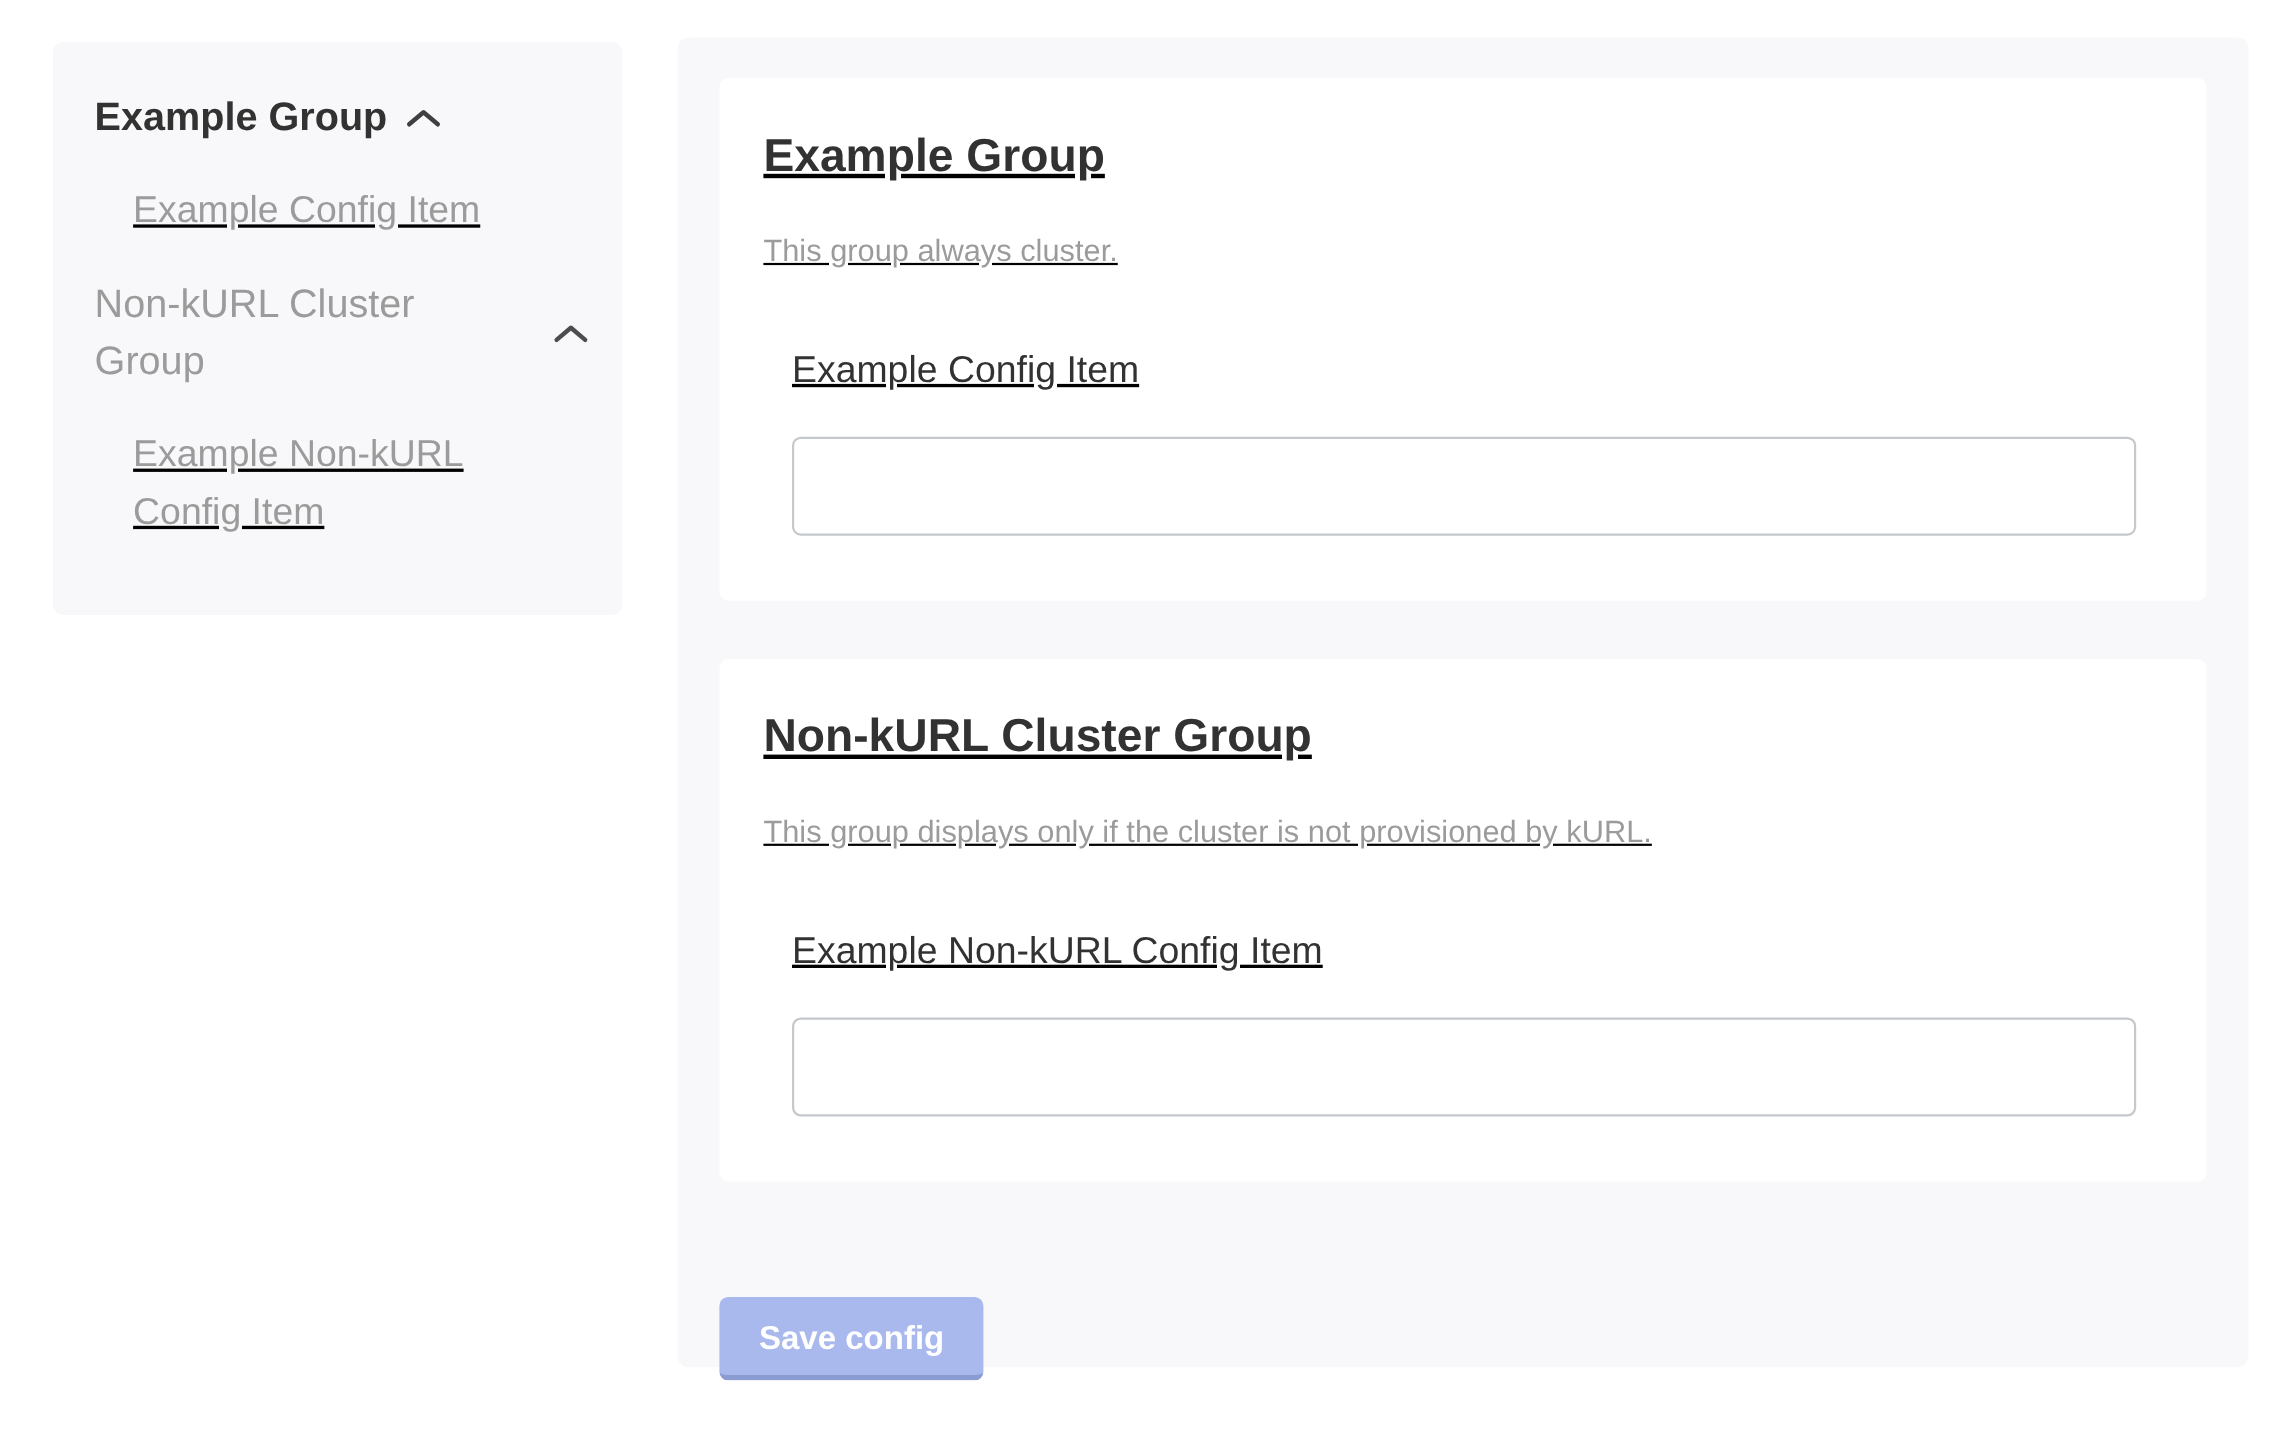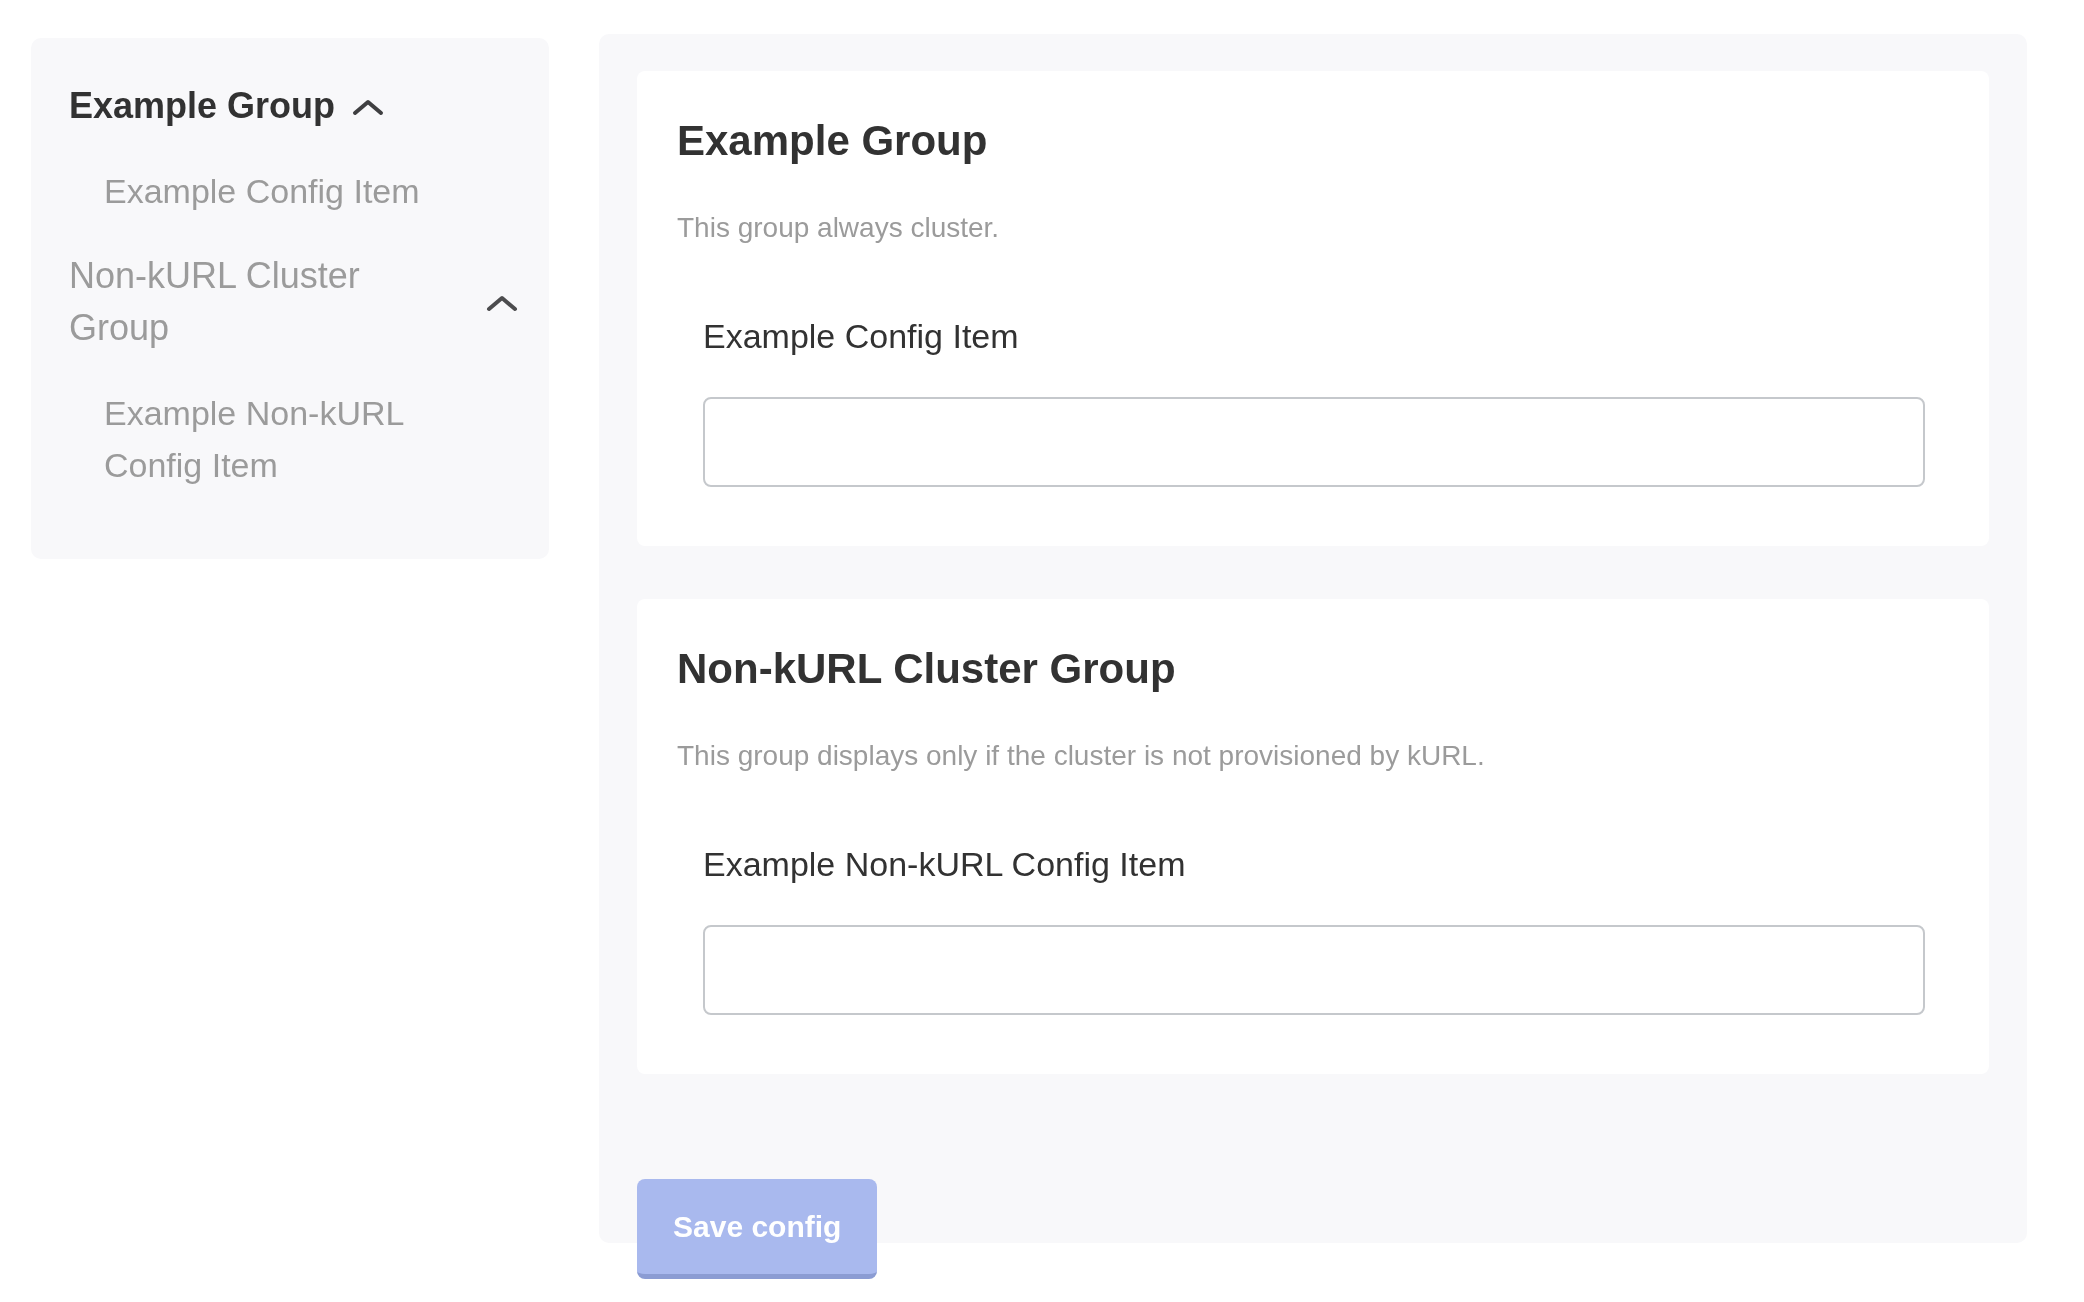--- a/index.html
+++ b/index.html
@@ -8,22 +8,23 @@
     background: #ffffff;
     width: 2084px;
     height: 1302px;
     overflow: hidden;
     font-family: "Liberation Sans", "DejaVu Sans", sans-serif;
   }
   .layout {
     display: flex;
     align-items: flex-start;
     gap: 50px;
-    padding: 34px 46px 0 31px;
+    padding: 34px 46px 0 48px;
     box-sizing: border-box;
+    text-decoration: underline;
   }
   
   .sidebar {
     width: 518px;
     box-sizing: border-box;
     background: #f8f8fa;
     border-radius: 10px;
     padding: 42px 30px 68px 38px;
     margin-top: 4px;
     flex-shrink: 0;
@@ -117,21 +118,21 @@
     display: inline-block;
     margin-top: 52px;
     background: #a9b9ee;
     color: #ffffff;
     font-family: "Liberation Sans", "DejaVu Sans", sans-serif;
     font-size: 30px;
     font-weight: bold;
     border: none;
     border-bottom: 5px solid #8b9cd3;
     border-radius: 8px;
-    height: 100px;
+    height: 76px;
     line-height: 75px;
     padding: 0 36px;
     cursor: pointer;
   }
 </style>
 </head>
 <body>
 
 <div class="layout">
 

